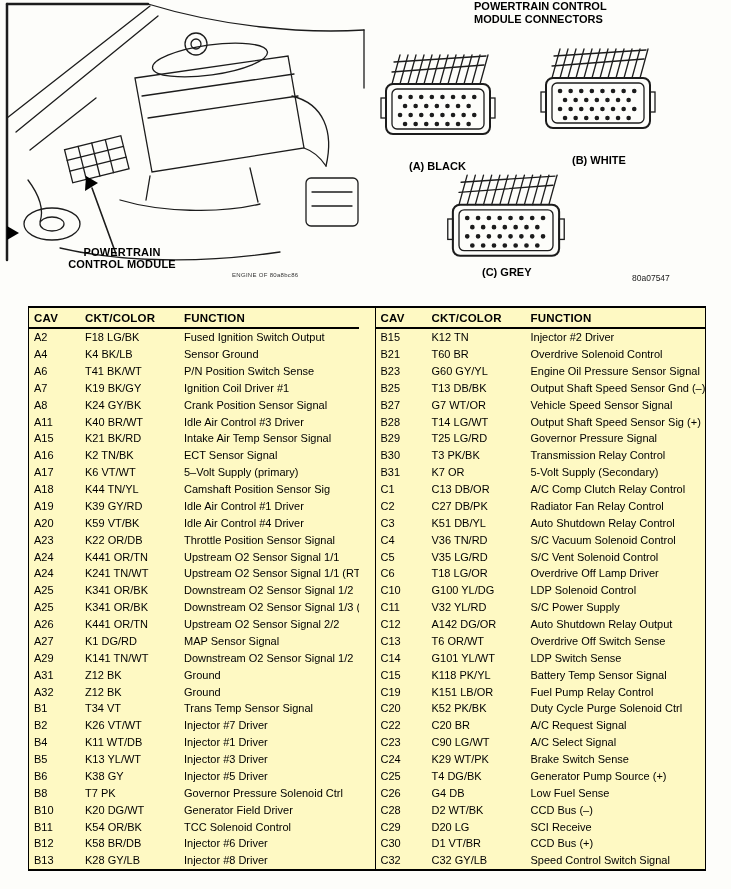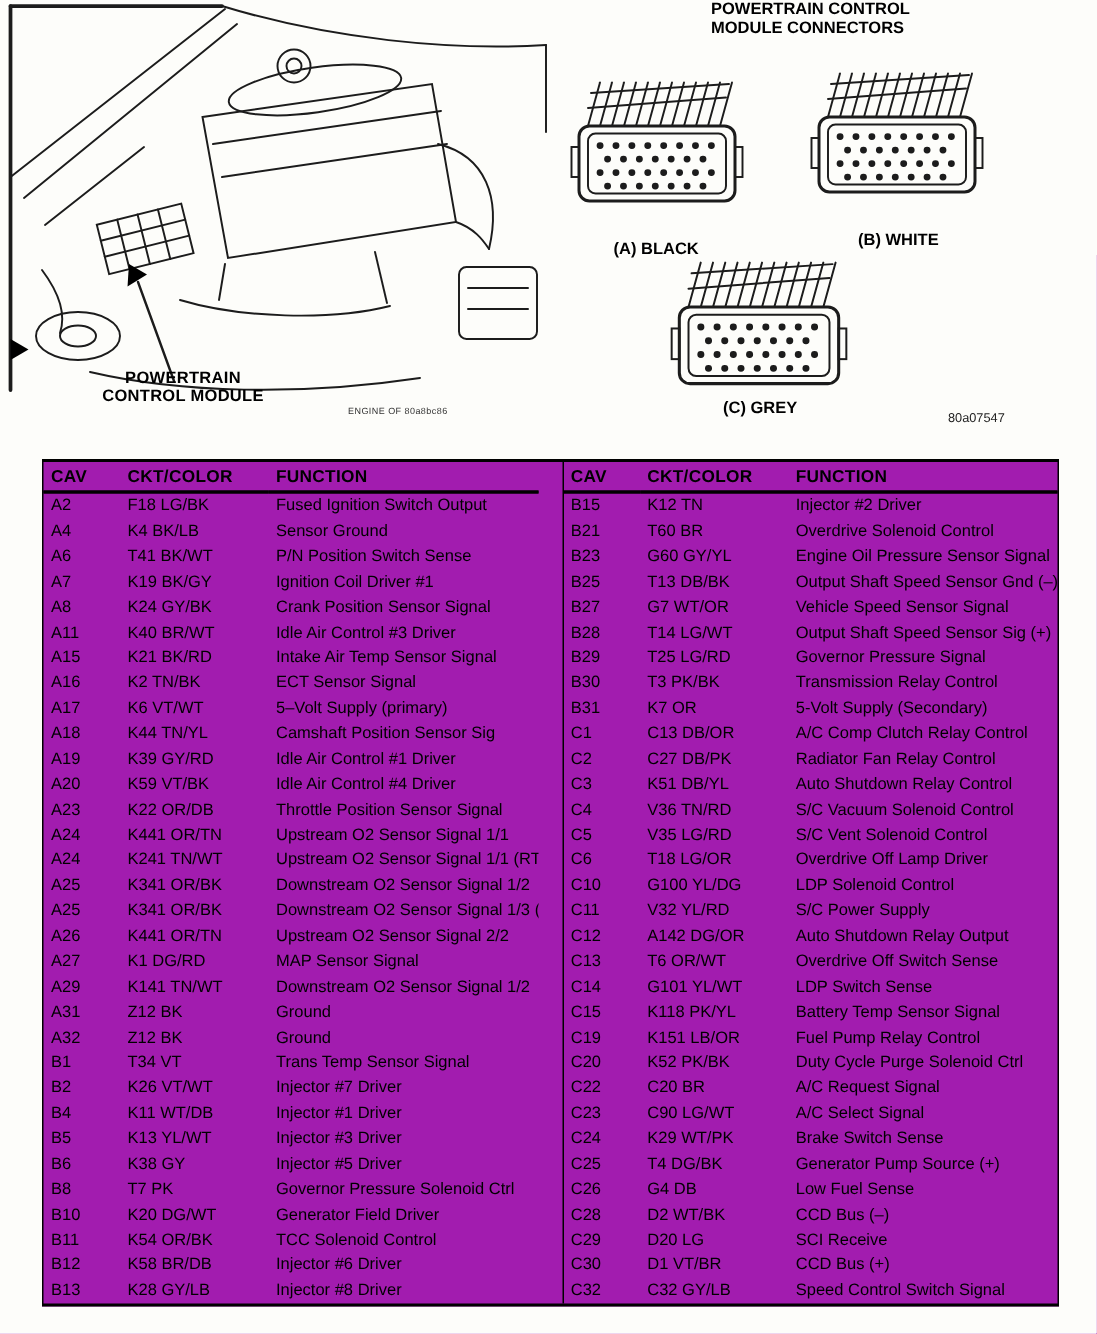--- a/index.html
+++ b/index.html
@@ -11,21 +11,21 @@
   .pcm-label{position:absolute;left:52px;top:246px;width:140px;text-align:center;
              font-weight:bold;font-size:11px;line-height:12px;letter-spacing:.2px;}
   .engraving{position:absolute;left:232px;top:272px;font-size:6px;color:#333;letter-spacing:.3px;}
   .conn-area{position:absolute;top:0;left:370px;width:361px;height:300px;}
   .conn-title{position:absolute;left:104px;top:0;font-weight:bold;font-size:11px;line-height:12.5px;}
   .conn{position:absolute;}
   .conn-label{position:absolute;font-weight:bold;font-size:11px;}
   .fig-id{position:absolute;left:262px;top:262px;font-size:8.5px;color:#222;margin-top:11px;}
   
   .table-wrap{position:absolute;left:28px;top:306px;width:676px;display:flex;
-              border:1.5px solid #000;border-top-width:2px;border-bottom-width:2px;background:#a21caf;gap:16px;}
+              border:1.5px solid #000;border-top-width:2px;border-bottom-width:2px;background:#fef9c3;gap:16px;}
   .half{width:50%;}
   .half.right{border-left:1.5px solid #000;}
   table{width:100%;border-collapse:collapse;table-layout:fixed;}
   th{font-size:11.5px;text-align:left;font-weight:bold;padding:4px 4px 3px 5px;
      border-bottom:2px solid #000;letter-spacing:.2px;}
   td{font-size:11px;padding:2.2px 3px 2.1px 5px;white-space:nowrap;overflow:hidden;line-height:12.6px;}
   .c0{width:42px;}
   .c1{width:90px;}
   .art{stroke:#1c1c1c;fill:none;stroke-width:1.3;stroke-linecap:round;}
 </style>

